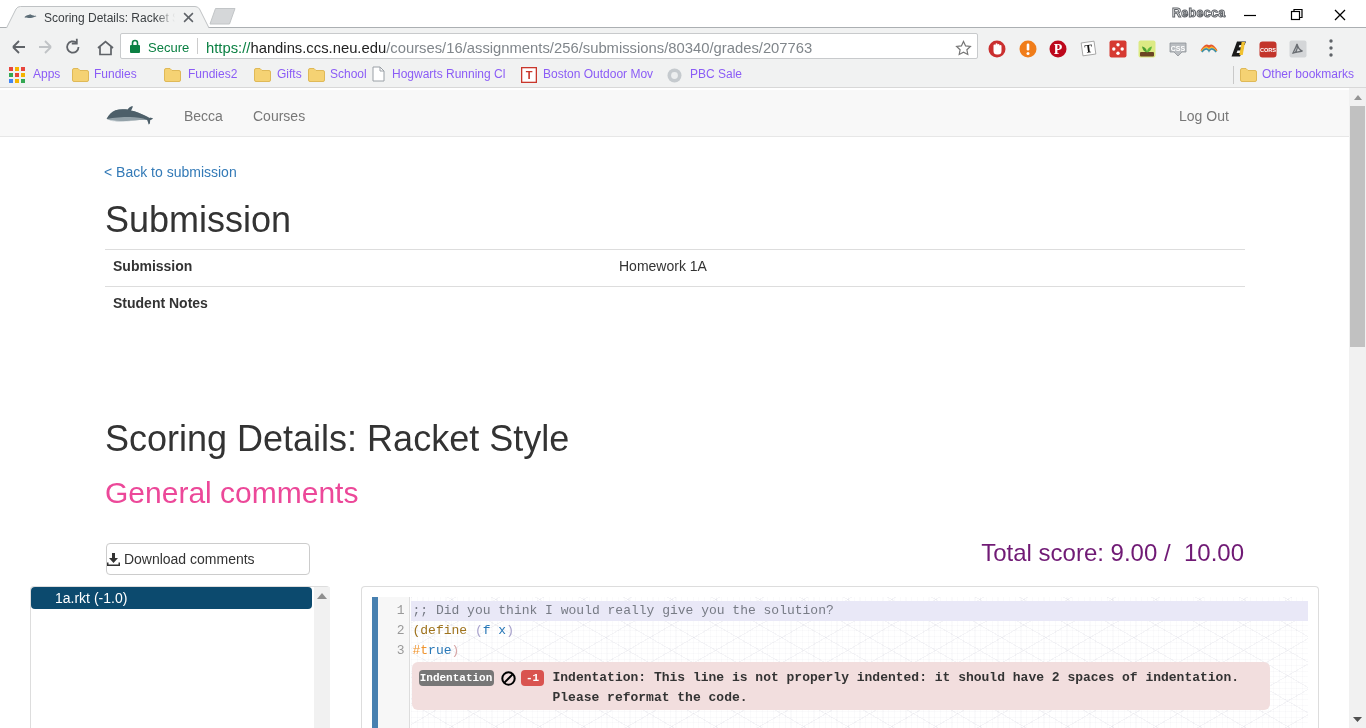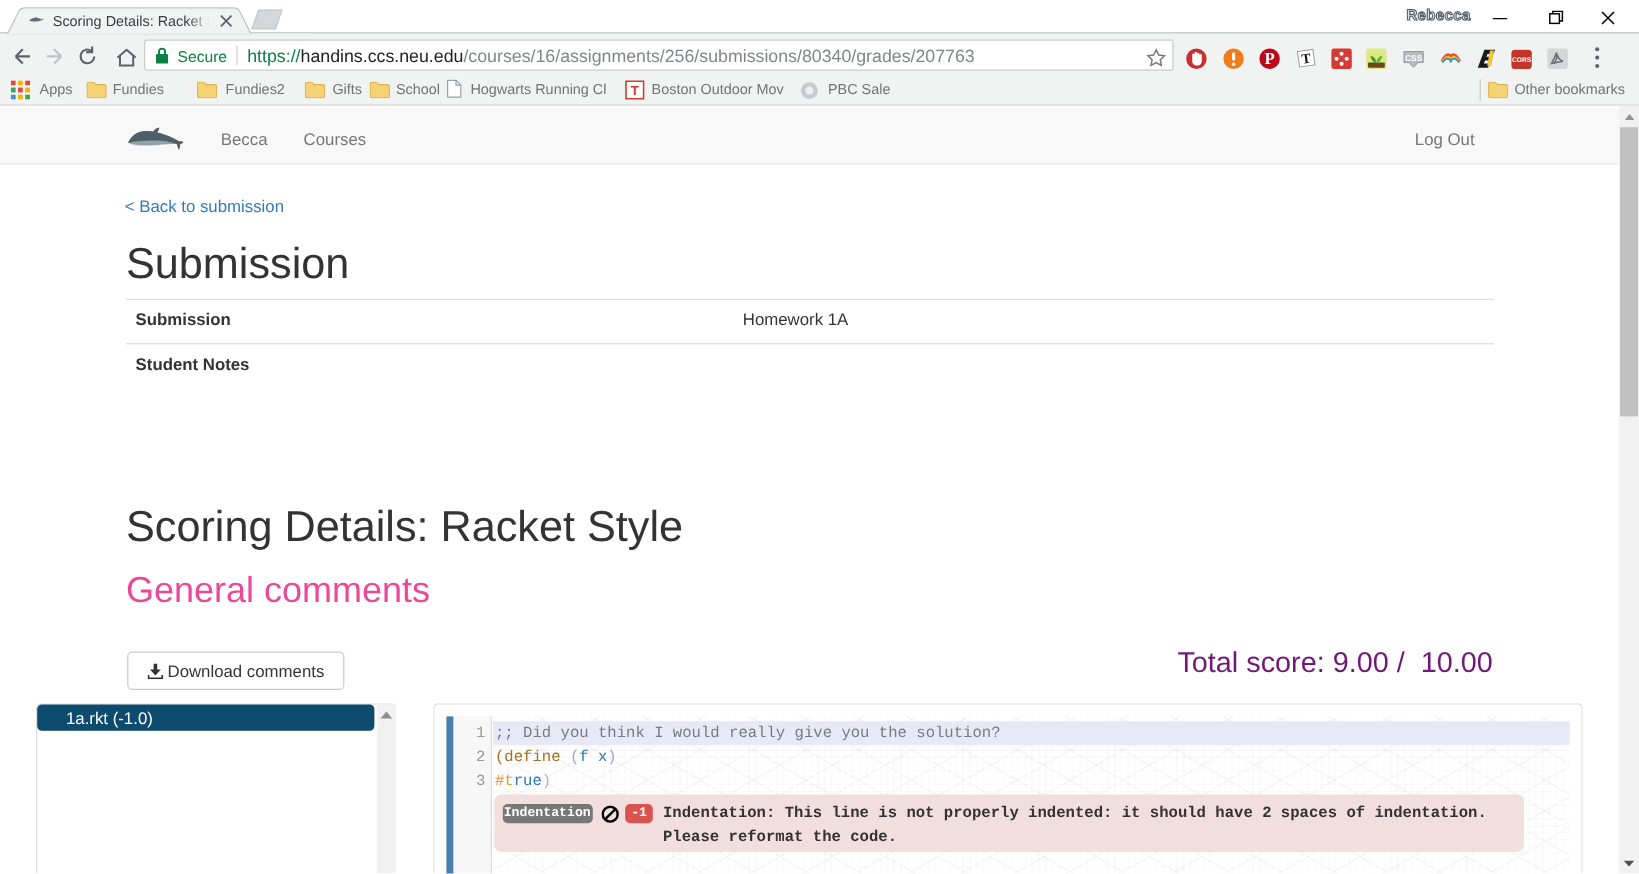--- a/index.html
+++ b/index.html
@@ -11,35 +11,35 @@
   #titlebar { left:0; top:0; width:1366px; height:29px; background:#fff; }
   #toolbar  { left:0; top:27.5px; width:1366px; height:34.5px; background:#f1f2f2; }
   #bookbar  { left:0; top:62px; width:1366px; height:26px; background:#f1f2f2; border-bottom:1px solid #d8d8d8; }
   #tabtitle { left:44px; top:11px; width:136px; height:15px; font-size:12px; color:#3c4043; white-space:nowrap; overflow:hidden; }
   #tabfade  { left:156px; top:10px; width:24px; height:17px; background:linear-gradient(90deg, rgba(241,242,242,0), #f1f2f2 80%); }
   .tabx { left:183px; top:12px; width:11px; height:11px; }
   #rebecca { left:1172px; top:6px; width:60px; height:16px; font-size:12.5px; font-weight:bold; color:#fafafa; -webkit-text-stroke:1px #5f6368; letter-spacing:0.3px; }
   .urlbox { left:120px; top:33px; width:858px; height:26px; background:#fff; border:1px solid #c8cacc; border-radius:2px; }
   .secure { left:148px; top:40px; font-size:13px; color:#0b8043; font-weight:400; }
   .urltext { left:206px; top:39.5px; font-size:14.8px; color:#222; white-space:nowrap; }
-  .bkm { position:absolute; top:67px; font-size:12px; color:#737373; white-space:nowrap; }
+  .bkm { position:absolute; top:67px; font-size:12px; color:#8b5cf6; white-space:nowrap; }
   
   #navbar { left:0; top:90px; width:1349px; height:47px; background:#f8f8f8; border-bottom:1px solid #e7e7e7; }
   .navlink { position:absolute; top:108px; font-size:14px; color:#777; }
   #backlink { left:104px; top:163.5px; font-size:14px; color:#337ab7; }
   h1.pg { position:absolute; font-size:36px; font-weight:400; color:#333; line-height:40px; letter-spacing:0; }
   #h1a { left:105px; top:199.5px; }
   #h1b { left:105px; top:419px; }
   #h2a { left:105px; top:476px; font-size:30px; font-weight:400; color:#ec4899; line-height:33px; }
   #tbl { left:105px; top:249px; width:1140px; font-size:14px; color:#333; }
   .trow { position:relative; width:100%; height:37.33px; border-top:1px solid #ddd; }
   .trow .th { position:absolute; left:8px; top:8px; font-weight:bold; }
   .trow .td { position:absolute; left:514px; top:8px;text-align:center; }
-  #dlbtn { left:106px; top:543px; width:181px; height:32px; background:#fff; border:1px solid #ccc; border-radius:4px;
-           font-size:14px; color:#333; line-height:30px; text-align:center; }
+  #dlbtn { left:106px; top:543px; width:204px; height:32px; background:#fff; border:1px solid #ccc; border-radius:4px;
+           font-size:14px; color:#333; line-height:30px; text-align:left; }
   #total { left:844px; top:539px; width:400px; font-size:24px; color:#701a75; text-align:right; }
   
   #flist { left:30px; top:585.5px; width:300px; height:142.5px; background:#fff; border:1px solid #ddd; border-bottom:none; border-radius:4px 4px 0 0; }
   #fitem { left:0px; top:0px; width:281px; height:22.5px; background:#0c4a6e; border-radius:4px; color:#fff; font-size:14px; line-height:22px; padding-left:24px; }
   #fscroll { left:283px; top:0.5px; width:16px; height:141px; background:#f1f1f1; }
   
   #cpanel { left:360.5px; top:585.5px; width:958.5px; height:142.5px; background:#fff; border:1px solid #ddd; border-bottom:none; border-radius:4px 4px 0 0; }
   #cm { left:10px; top:10.5px; width:937px; height:131.5px; }
   #cmbar { left:0; top:0; width:6px; height:131.5px; background:#4780b0; }
   #cmgutter { left:6px; top:0; width:32px; height:131.5px; background:#f7f7f7; border-right:1px solid #ddd; }

